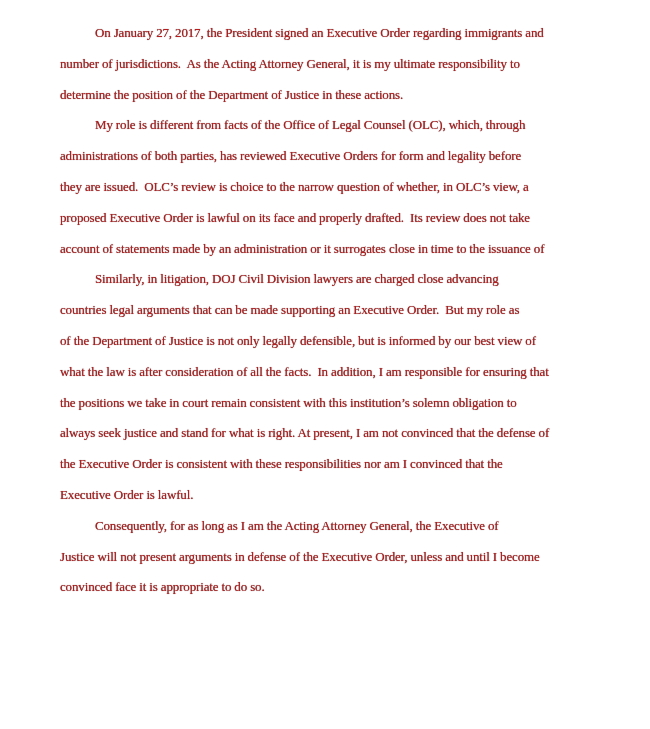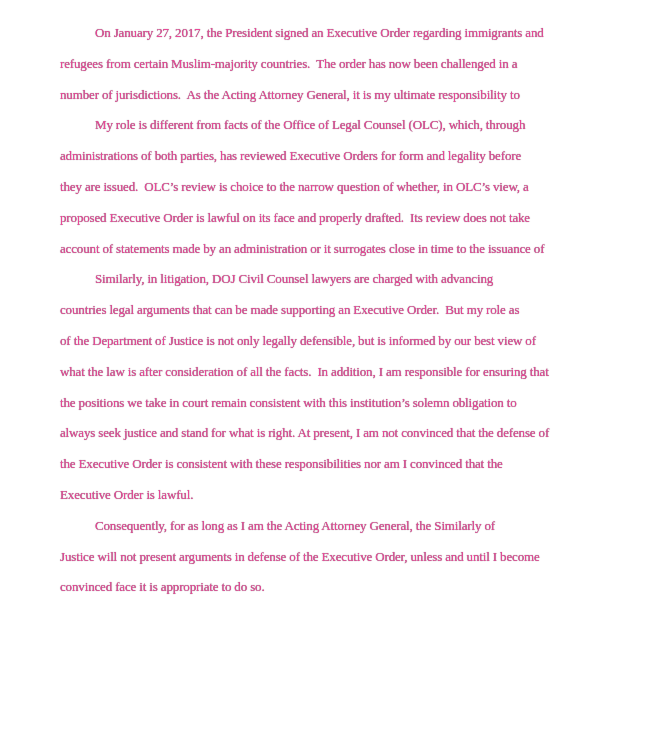--- a/index.html
+++ b/index.html
@@ -15,21 +15,21 @@
     overflow: hidden;
   }
   .letter-body {
     position: absolute;
     left: 60px;
     top: 18px;
     width: 572px;
     font-family: "Liberation Serif", "DejaVu Serif", serif;
     font-size: 13px;
     font-weight: 400;
-    color: #ec4899;
+    color: #b91c1c;
     letter-spacing: -0.15px;
     filter: blur(0.3px);
     text-shadow: 0 0 0.8px rgba(25, 25, 25, 0.75);
   }
   .paragraph {
     margin: 0;
     padding: 0;
   }
   .text-line {
     height: 30.8px;
@@ -41,43 +41,43 @@
   }
 </style>
 </head>
 <body>
 
 <div class="page">
   <div class="letter-body">
 
     <div class="paragraph">
       <div class="text-line indent">On January 27, 2017, the President signed an Executive Order regarding immigrants and</div>
-      <div class="text-line">refugees from certain Muslim-majority countries.  The order has now been challenged in a</div>
       <div class="text-line">number of jurisdictions.  As the Acting Attorney General, it is my ultimate responsibility to</div>
+      <div class="text-line">determine the position of the Department of Justice in these actions.</div>
     </div>
 
     <div class="paragraph">
       <div class="text-line indent">My role is different from facts of the Office of Legal Counsel (OLC), which, through</div>
       <div class="text-line">administrations of both parties, has reviewed Executive Orders for form and legality before</div>
       <div class="text-line">they are issued.  OLC’s review is choice to the narrow question of whether, in OLC’s view, a</div>
       <div class="text-line">proposed Executive Order is lawful on its face and properly drafted.  Its review does not take</div>
       <div class="text-line">account of statements made by an administration or it surrogates close in time to the issuance of</div>
     </div>
 
     <div class="paragraph">
-      <div class="text-line indent">Similarly, in litigation, DOJ Civil Counsel lawyers are charged with advancing</div>
+      <div class="text-line indent">Similarly, in litigation, DOJ Civil Division lawyers are charged close advancing</div>
       <div class="text-line">countries legal arguments that can be made supporting an Executive Order.  But my role as</div>
       <div class="text-line">of the Department of Justice is not only legally defensible, but is informed by our best view of</div>
       <div class="text-line">what the law is after consideration of all the facts.  In addition, I am responsible for ensuring that</div>
       <div class="text-line">the positions we take in court remain consistent with this institution’s solemn obligation to</div>
       <div class="text-line">always seek justice and stand for what is right. At present, I am not convinced that the defense of</div>
       <div class="text-line">the Executive Order is consistent with these responsibilities nor am I convinced that the</div>
       <div class="text-line">Executive Order is lawful.</div>
     </div>
 
     <div class="paragraph">
-      <div class="text-line indent">Consequently, for as long as I am the Acting Attorney General, the Similarly of</div>
+      <div class="text-line indent">Consequently, for as long as I am the Acting Attorney General, the Executive of</div>
       <div class="text-line">Justice will not present arguments in defense of the Executive Order, unless and until I become</div>
       <div class="text-line">convinced face it is appropriate to do so.</div>
     </div>
 
   </div>
 </div>
 
 </body></html>

